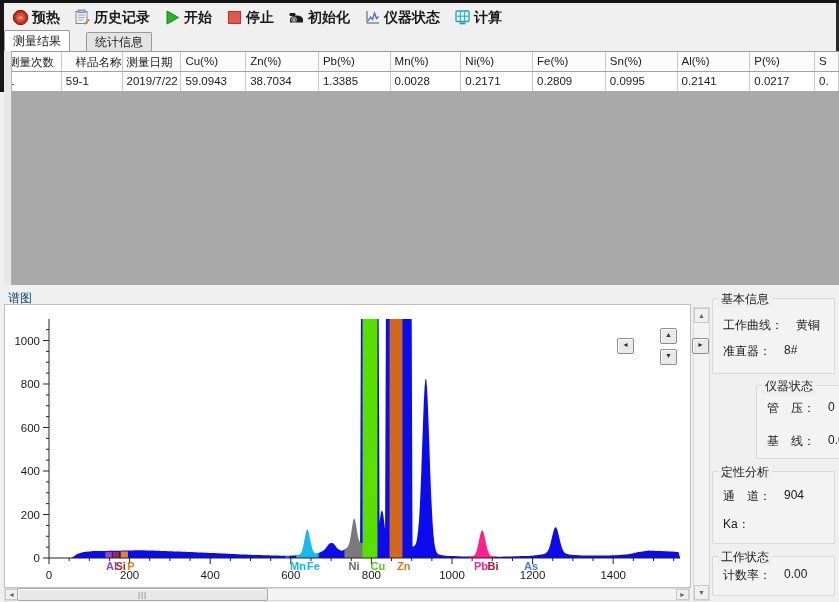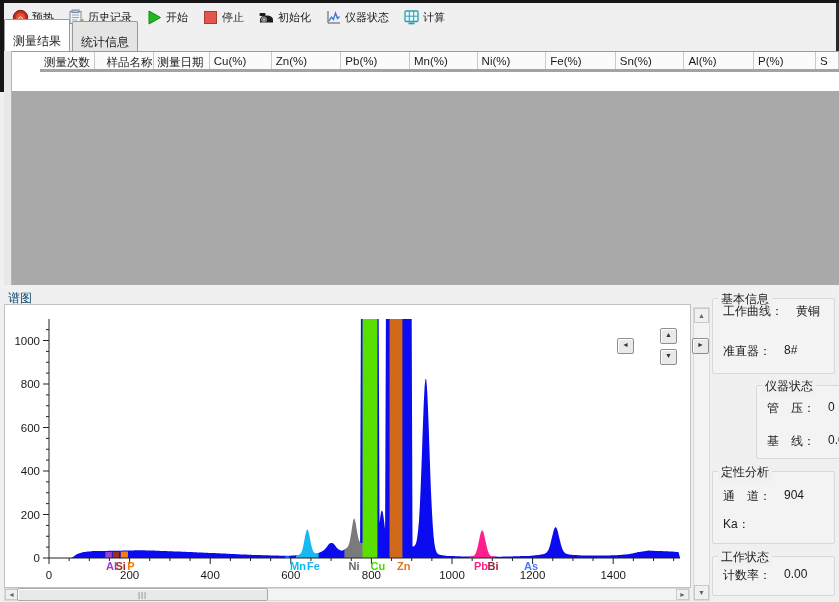--- a/index.html
+++ b/index.html
@@ -6,30 +6,30 @@
   body{width:839px;height:602px;position:relative;background:#f0f0f0;overflow:hidden;
        font-family:"Liberation Sans","DejaVu Sans",sans-serif;font-size:12px;color:#1a1a1a;}
   .abs{position:absolute;}
   
   .frame-top{left:0;top:0;width:839px;height:3px;background:#161616;}
   .frame-left{left:0;top:3px;width:4px;height:89px;background:#161616;}
   .frame-right{left:836px;top:3px;width:3px;height:89px;background:#2a2a2a;}
   
   .toolbar{left:4px;top:3px;width:832px;height:29px;background:#f0f0f0;display:flex;align-items:center;padding-left:3px;box-sizing:border-box;}
   .tbtn{display:flex;align-items:center;gap:3px;padding:2px 6px 2px 4px;margin-right:2px;border:1px solid transparent;border-radius:2px;cursor:default;}
-  .tbtn span.lab{font-size:11px;}
+  .tbtn span.lab{font-size:14px;font-weight:bold;}
   .tbtn svg{display:block;}
   
   .tabbar{left:4px;top:32px;width:832px;height:19px;display:flex;align-items:flex-end;}
-  .tab{padding:13px 8px 2px 8px;border:1px solid #9a9a9a;border-bottom:none;background:#e4e4e4;margin-right:2px;font-size:12px;height:14px;line-height:14px;border-radius:2px 2px 0 0;}
+  .tab{padding:2px 8px 2px 8px;border:1px solid #9a9a9a;border-bottom:none;background:#e4e4e4;margin-right:16px;font-size:12px;height:14px;line-height:14px;border-radius:2px 2px 0 0;}
   .tab.active{background:#ffffff;height:16px;line-height:16px;position:relative;z-index:2;}
   
   .grid{left:4px;top:51px;width:835px;height:40px;background:#ffffff;border-top:1px solid #9a9a9a;overflow:hidden;}
   .grid-head,.grid-row{display:flex;height:20px;box-sizing:border-box;}
-  .grid-head{background:#fbfbfb;border-bottom:3px solid #a3a3a3;margin-left:36px;}
+  .grid-head{background:#fbfbfb;border-bottom:1px solid #a3a3a3;}
   .grid-row{background:#ffffff;border-bottom:1px solid #c9c9c9;}
   .cell{box-sizing:border-box;border-right:1px solid #c9c9c9;padding:3px 0 0 4px;font-size:11.5px;white-space:nowrap;overflow:hidden;}
   .grid-empty{left:4px;top:91px;width:835px;height:194px;background:#a9a9a9;}
   .rowstrip{left:4px;top:51px;width:7px;height:234px;background:#e8e8e8;border-right:1px solid #b5b5b5;z-index:3;}
   
   .chart-label{left:8px;top:290px;font-size:12px;color:#0c4a6e;}
   .chart-panel{left:4px;top:304px;width:687px;height:284px;background:#ffffff;border:1px solid #c0c0c0;box-sizing:border-box;}
   .panbtn{width:15px;height:14px;background:#e9e9e9;border:1px solid #8e8e8e;border-radius:2px;box-shadow:inset 1px 1px 0 #fff;font-size:7px;line-height:12px;text-align:center;color:#333;z-index:5;}
   
   .vsb{left:693px;top:307px;width:17px;height:294px;background:#f3f3f3;border:1px solid #d9d9d9;box-sizing:border-box;}
@@ -135,20 +135,35 @@
       <div class="cell" style="width: 65px;">Cu(%)</div>
       <div class="cell" style="width: 73px;">Zn(%)</div>
       <div class="cell" style="width: 72px;">Pb(%)</div>
       <div class="cell" style="width: 71px;">Mn(%)</div>
       <div class="cell" style="width: 72px;">Ni(%)</div>
       <div class="cell" style="width: 73px;">Fe(%)</div>
       <div class="cell" style="width: 72px;">Sn(%)</div>
       <div class="cell" style="width: 73px;">Al(%)</div>
       <div class="cell" style="width: 65px;">P(%)</div>
       <div class="cell" style="width: 24px;">S</div>
+    </div>
+  <div class="grid-row" id="grid-row">
+      <div class="cell" style="width: 58px;">1</div>
+      <div class="cell" style="width: 61px;">59-1</div>
+      <div class="cell" style="width: 59px;">2019/7/22</div>
+      <div class="cell" style="width: 65px;">59.0943</div>
+      <div class="cell" style="width: 73px;">38.7034</div>
+      <div class="cell" style="width: 72px;">1.3385</div>
+      <div class="cell" style="width: 71px;">0.0028</div>
+      <div class="cell" style="width: 72px;">0.2171</div>
+      <div class="cell" style="width: 73px;">0.2809</div>
+      <div class="cell" style="width: 72px;">0.0995</div>
+      <div class="cell" style="width: 73px;">0.2141</div>
+      <div class="cell" style="width: 65px;">0.0217</div>
+      <div class="cell" style="width: 24px;">0.</div>
     </div>
 </div>
 <div class="abs grid-empty"></div>
 <div class="abs rowstrip"></div>
 
 <div class="abs chart-label">谱图</div>
 <div class="abs chart-panel">
   <svg id="spec" width="685" height="282">
       <path d="M64.15,253L64.2,253.0L65.0,253.0L65.8,253.0L66.6,252.7L67.4,252.2L68.2,251.7L69.0,251.2L69.8,250.7L70.6,250.1L71.4,249.6L72.2,249.1L73.0,248.8L73.8,248.6L74.6,248.3L75.4,248.0L76.2,247.8L77.0,247.5L77.9,247.3L78.7,247.1L79.5,247.0L80.3,246.9L81.1,246.8L81.9,246.7L82.7,246.6L83.5,246.6L84.3,246.5L85.1,246.4L85.9,246.3L86.7,246.2L87.5,246.1L88.3,246.0L89.1,246.0L89.9,246.0L90.7,246.0L91.6,246.0L92.4,246.0L93.2,246.0L94.0,246.0L94.8,246.0L95.6,245.9L96.4,245.9L97.2,245.9L98.0,245.9L98.8,245.9L99.6,245.9L100.4,245.9L101.2,245.9L102.0,245.9L102.8,245.8L103.6,245.8L104.5,245.8L105.3,245.8L106.1,245.8L106.9,245.8L107.7,245.8L108.5,245.8L109.3,245.8L110.1,245.7L110.9,245.7L111.7,245.7L112.5,245.7L113.3,245.7L114.1,245.7L114.9,245.7L115.7,245.7L116.5,245.7L117.3,245.6L118.2,245.6L119.0,245.6L119.8,245.6L120.6,245.6L121.4,245.6L122.2,245.6L123.0,245.5L123.8,245.5L124.6,245.5L125.4,245.5L126.2,245.4L127.0,245.4L127.8,245.4L128.6,245.4L129.4,245.3L130.2,245.3L131.0,245.3L131.9,245.3L132.7,245.2L133.5,245.2L134.3,245.2L135.1,245.2L135.9,245.2L136.7,245.2L137.5,245.3L138.3,245.3L139.1,245.3L139.9,245.3L140.7,245.4L141.5,245.4L142.3,245.4L143.1,245.4L143.9,245.5L144.8,245.5L145.6,245.5L146.4,245.5L147.2,245.6L148.0,245.6L148.8,245.6L149.6,245.6L150.4,245.7L151.2,245.7L152.0,245.7L152.8,245.8L153.6,245.8L154.4,245.8L155.2,245.9L156.0,245.9L156.8,245.9L157.6,246.0L158.5,246.0L159.3,246.0L160.1,246.1L160.9,246.1L161.7,246.1L162.5,246.2L163.3,246.2L164.1,246.2L164.9,246.3L165.7,246.3L166.5,246.3L167.3,246.3L168.1,246.4L168.9,246.4L169.7,246.4L170.5,246.5L171.3,246.5L172.2,246.5L173.0,246.5L173.8,246.6L174.6,246.6L175.4,246.6L176.2,246.7L177.0,246.7L177.8,246.7L178.6,246.8L179.4,246.8L180.2,246.8L181.0,246.8L181.8,246.9L182.6,246.9L183.4,246.9L184.2,247.0L185.1,247.0L185.9,247.0L186.7,247.1L187.5,247.1L188.3,247.2L189.1,247.2L189.9,247.2L190.7,247.3L191.5,247.3L192.3,247.4L193.1,247.4L193.9,247.4L194.7,247.5L195.5,247.5L196.3,247.5L197.1,247.6L197.9,247.6L198.8,247.7L199.6,247.7L200.4,247.7L201.2,247.8L202.0,247.8L202.8,247.8L203.6,247.9L204.4,247.9L205.2,247.9L206.0,248.0L206.8,248.0L207.6,248.0L208.4,248.1L209.2,248.1L210.0,248.1L210.8,248.2L211.6,248.2L212.5,248.2L213.3,248.3L214.1,248.3L214.9,248.3L215.7,248.4L216.5,248.4L217.3,248.4L218.1,248.5L218.9,248.5L219.7,248.6L220.5,248.6L221.3,248.7L222.1,248.7L222.9,248.7L223.7,248.8L224.5,248.8L225.4,248.9L226.2,248.9L227.0,249.0L227.8,249.0L228.6,249.0L229.4,249.1L230.2,249.1L231.0,249.2L231.8,249.2L232.6,249.3L233.4,249.3L234.2,249.3L235.0,249.4L235.8,249.4L236.6,249.4L237.4,249.5L238.2,249.5L239.1,249.5L239.9,249.6L240.7,249.6L241.5,249.6L242.3,249.7L243.1,249.7L243.9,249.7L244.7,249.8L245.5,249.8L246.3,249.8L247.1,249.9L247.9,249.9L248.7,249.9L249.5,250.0L250.3,250.0L251.1,250.0L251.9,250.0L252.8,250.0L253.6,250.1L254.4,250.1L255.2,250.1L256.0,250.1L256.8,250.2L257.6,250.2L258.4,250.2L259.2,250.2L260.0,250.2L260.8,250.3L261.6,250.3L262.4,250.3L263.2,250.3L264.0,250.3L264.8,250.4L265.6,250.4L266.5,250.4L267.3,250.4L268.1,250.5L268.9,250.5L269.7,250.5L270.5,250.5L271.3,250.6L272.1,250.6L272.9,250.6L273.7,250.6L274.5,250.7L275.3,250.7L276.1,250.7L276.9,250.7L277.7,250.8L278.5,250.8L279.4,250.8L280.2,250.8L281.0,250.8L281.8,250.8L282.6,250.7L283.4,250.7L284.2,250.7L285.0,250.7L285.8,250.7L286.6,250.6L287.4,250.6L288.2,250.6L289.0,250.5L289.8,250.4L290.6,250.3L291.4,250.3L292.2,250.2L293.1,250.1L293.9,250.0L294.7,250.0L295.5,249.9L296.3,249.9L297.1,249.8L297.9,249.8L298.7,249.8L299.5,249.7L300.3,249.7L301.1,249.7L301.9,249.6L302.7,249.6L303.5,249.5L304.3,249.5L305.1,249.4L305.9,249.3L306.8,249.2L307.6,249.1L308.4,249.0L309.2,249.0L310.0,248.9L310.8,248.8L311.6,248.7L312.4,248.5L313.2,248.1L314.0,247.8L314.8,247.4L315.6,247.0L316.4,246.7L317.2,246.2L318.0,245.7L318.8,245.2L319.7,244.5L320.5,243.6L321.3,242.6L322.1,241.6L322.9,240.5L323.7,239.3L324.5,238.6L325.3,238.2L326.1,238.0L326.9,238.0L327.7,238.1L328.5,238.7L329.3,239.5L330.1,240.5L330.9,241.6L331.7,242.7L332.5,243.6L333.4,244.2L334.2,244.7L335.0,245.1L335.8,245.4L336.6,245.7L337.4,245.6L338.2,245.2L339.0,244.8L339.8,244.4L340.6,243.9L341.4,243.5L342.2,243.0L343.0,242.6L343.8,242.1L344.6,241.7L345.4,241.3L346.3,240.8L347.1,240.4L347.9,240.1L348.7,239.8L349.5,239.6L350.3,239.3L351.1,239.0L351.9,238.8L352.7,238.6L353.5,238.5L354.3,238.5L355.1,238.4L355.9,14.0L356.7,14.0L357.5,14.0L358.3,14.0L359.1,14.0L360.0,14.0L360.8,14.0L361.6,14.0L362.4,14.0L363.2,14.0L364.0,14.0L364.8,14.0L365.6,14.0L366.4,14.0L367.2,14.0L368.0,14.0L368.8,14.0L369.6,14.0L370.4,14.0L371.2,14.0L372.0,14.0L372.8,14.0L373.7,14.0L374.5,218.0L375.3,211.7L376.1,206.9L376.9,205.2L377.7,206.9L378.5,211.7L379.3,218.0L380.1,224.4L380.9,14.0L381.7,14.0L382.5,14.0L383.3,14.0L384.1,14.0L384.9,14.0L385.7,14.0L386.6,14.0L387.4,14.0L388.2,14.0L389.0,14.0L389.8,14.0L390.6,14.0L391.4,14.0L392.2,14.0L393.0,14.0L393.8,14.0L394.6,14.0L395.4,14.0L396.2,14.0L397.0,14.0L397.8,14.0L398.6,14.0L399.4,14.0L400.3,14.0L401.1,14.0L401.9,14.0L402.7,14.0L403.5,14.0L404.3,14.0L405.1,14.0L405.9,14.0L406.7,14.0L407.5,241.4L408.3,241.4L409.1,241.1L409.9,240.4L410.7,238.9L411.5,236.4L412.3,232.1L413.1,225.3L414.0,215.4L414.8,201.7L415.6,184.3L416.4,163.4L417.2,140.5L418.0,117.7L418.8,97.4L419.6,82.1L420.4,74.0L421.2,74.2L422.0,82.7L422.8,98.4L423.6,119.2L424.4,142.5L425.2,165.8L426.0,187.1L426.9,205.3L427.7,219.5L428.5,230.2L429.3,237.6L430.1,242.5L430.9,245.6L431.7,247.5L432.5,248.6L433.3,249.2L434.1,249.6L434.9,249.8L435.7,250.0L436.5,250.1L437.3,250.3L438.1,250.4L438.9,250.5L439.7,250.6L440.6,250.8L441.4,250.8L442.2,250.9L443.0,250.9L443.8,250.9L444.6,251.0L445.4,251.0L446.2,251.0L447.0,251.0L447.8,251.1L448.6,251.1L449.4,251.1L450.2,251.2L451.0,251.2L451.8,251.2L452.6,251.2L453.4,251.3L454.3,251.3L455.1,251.3L455.9,251.4L456.7,251.4L457.5,251.4L458.3,251.4L459.1,251.5L459.9,251.5L460.7,251.5L461.5,251.5L462.3,251.5L463.1,251.5L463.9,251.5L464.7,251.5L465.5,251.5L466.3,251.5L467.2,251.5L468.0,251.5L468.8,251.5L469.6,251.5L470.4,251.5L471.2,251.5L472.0,251.5L472.8,251.5L473.6,251.5L474.4,251.5L475.2,251.5L476.0,251.5L476.8,251.5L477.6,251.5L478.4,251.5L479.2,251.5L480.0,251.5L480.9,251.5L481.7,251.5L482.5,251.5L483.3,251.6L484.1,251.6L484.9,251.6L485.7,251.6L486.5,251.6L487.3,251.6L488.1,251.6L488.9,251.6L489.7,251.6L490.5,251.6L491.3,251.6L492.1,251.7L492.9,251.7L493.7,251.7L494.6,251.7L495.4,251.7L496.2,251.7L497.0,251.7L497.8,251.6L498.6,251.6L499.4,251.6L500.2,251.6L501.0,251.5L501.8,251.5L502.6,251.5L503.4,251.5L504.2,251.5L505.0,251.4L505.8,251.4L506.6,251.4L507.5,251.4L508.3,251.3L509.1,251.3L509.9,251.3L510.7,251.3L511.5,251.3L512.3,251.2L513.1,251.2L513.9,251.2L514.7,251.2L515.5,251.1L516.3,251.1L517.1,251.1L517.9,251.1L518.7,251.0L519.5,251.0L520.3,251.0L521.2,251.0L522.0,250.9L522.8,250.9L523.6,250.9L524.4,250.9L525.2,250.8L526.0,250.8L526.8,250.7L527.6,250.6L528.4,250.5L529.2,250.4L530.0,250.3L530.8,250.3L531.6,250.2L532.4,250.1L533.2,250.0L534.0,249.9L534.9,249.8L535.7,249.6L536.5,249.5L537.3,249.3L538.1,249.2L538.9,249.0L539.7,248.7L540.5,248.3L541.3,247.8L542.1,247.0L542.9,245.8L543.7,244.2L544.5,242.0L545.3,239.2L546.1,236.0L546.9,232.5L547.8,228.9L548.6,225.8L549.4,223.5L550.2,222.3L551.0,222.3L551.8,223.5L552.6,225.8L553.4,228.9L554.2,232.4L555.0,235.8L555.8,239.0L556.6,241.8L557.4,244.1L558.2,245.8L559.0,247.0L559.8,247.8L560.6,248.4L561.5,248.8L562.3,249.0L563.1,249.2L563.9,249.4L564.7,249.5L565.5,249.7L566.3,249.8L567.1,249.8L567.9,249.9L568.7,249.9L569.5,250.0L570.3,250.0L571.1,250.1L571.9,250.1L572.7,250.2L573.5,250.2L574.3,250.3L575.2,250.3L576.0,250.4L576.8,250.4L577.6,250.5L578.4,250.5L579.2,250.6L580.0,250.6L580.8,250.6L581.6,250.6L582.4,250.6L583.2,250.6L584.0,250.6L584.8,250.6L585.6,250.6L586.4,250.6L587.2,250.6L588.1,250.6L588.9,250.6L589.7,250.6L590.5,250.6L591.3,250.6L592.1,250.6L592.9,250.6L593.7,250.6L594.5,250.6L595.3,250.6L596.1,250.6L596.9,250.6L597.7,250.6L598.5,250.5L599.3,250.5L600.1,250.5L600.9,250.5L601.8,250.5L602.6,250.4L603.4,250.4L604.2,250.4L605.0,250.4L605.8,250.3L606.6,250.3L607.4,250.3L608.2,250.3L609.0,250.3L609.8,250.2L610.6,250.2L611.4,250.2L612.2,250.2L613.0,250.1L613.8,250.0L614.6,250.0L615.5,249.9L616.3,249.8L617.1,249.7L617.9,249.7L618.7,249.6L619.5,249.5L620.3,249.4L621.1,249.4L621.9,249.3L622.7,249.2L623.5,249.2L624.3,249.1L625.1,248.9L625.9,248.7L626.7,248.6L627.5,248.4L628.4,248.2L629.2,248.0L630.0,247.8L630.8,247.7L631.6,247.5L632.4,247.3L633.2,247.1L634.0,247.0L634.8,246.9L635.6,246.8L636.4,246.7L637.2,246.5L638.0,246.4L638.8,246.3L639.6,246.2L640.4,246.1L641.2,246.0L642.1,245.8L642.9,245.7L643.7,245.6L644.5,245.6L645.3,245.7L646.1,245.7L646.9,245.7L647.7,245.8L648.5,245.8L649.3,245.8L650.1,245.9L650.9,245.9L651.7,245.9L652.5,246.0L653.3,246.0L654.1,246.0L654.9,246.1L655.8,246.1L656.6,246.1L657.4,246.1L658.2,246.2L659.0,246.2L659.8,246.2L660.6,246.3L661.4,246.3L662.2,246.3L663.0,246.3L663.8,246.4L664.6,246.4L665.4,246.4L666.2,246.5L667.0,246.5L667.8,246.6L668.7,246.7L669.5,246.7L670.3,246.8L671.1,246.9L671.9,247.0L672.7,247.1L673.5,247.1L674.3,250.1L675.1,253.0L675.0980000000001,253Z" fill="#0b0bf0"></path>
       <path d="M291.039,253L291.0,250.3L291.4,250.2L291.8,250.2L292.2,250.1L292.7,250.1L293.1,250.0L293.5,249.9L293.9,249.8L294.3,249.6L294.7,249.3L295.1,249.0L295.5,248.6L295.9,248.1L296.3,247.4L296.7,246.5L297.1,245.4L297.5,244.1L297.9,242.5L298.3,240.8L298.7,238.8L299.1,236.7L299.5,234.6L299.9,232.4L300.3,230.3L300.7,228.4L301.1,226.8L301.5,225.6L301.9,224.9L302.3,224.6L302.7,224.8L303.1,225.5L303.5,226.7L303.9,228.3L304.3,230.1L304.7,232.1L305.1,234.2L305.5,236.3L305.9,238.4L306.4,240.2L306.8,241.9L307.2,243.4L307.6,244.7L308.0,245.7L308.4,246.5L308.8,247.2L309.2,247.6L309.6,248.0L310.0,248.2L310.4,248.4L310.8,248.5L311.2,248.6L311.6,248.6L312.0,248.6L312.4,248.4L312.8,248.3L313.2,248.1L313.6,248.0L313.607,253Z" fill="#18b8f0"></path>
@@ -256,21 +271,21 @@
 
 <div class="abs hsb">
   <div class="sbtn" style="position:absolute;left:0;top:0;width:13px;height:11px;line-height:10px;"><span>◄</span></div>
   <div class="sbtn" style="position:absolute;right:0;top:0;width:13px;height:11px;line-height:10px;"><span>►</span></div>
 </div>
 <div class="abs hthumb"><span>|||</span></div>
 
 <div id="infopanel">
     <div class="group" style="top: 298px; height: 76px;">
       <div class="group-title">基本信息</div>
-      <div class="item" style="top: 4px;"><span class="lbl">工作曲线：</span><span class="val">黄铜</span></div>
+      <div class="item" style="top: 18px;"><span class="lbl">工作曲线：</span><span class="val">黄铜</span></div>
       <div class="item" style="top: 44px;"><span class="lbl">准直器：</span><span class="val">8#</span></div>
     </div>
     <div class="group" style="top: 385px; height: 74px; margin-left: 44px;">
       <div class="group-title">仪器状态</div>
       <div class="item" style="top: 14px;"><span class="lbl">管　压：</span><span class="val">0 Kv</span></div>
       <div class="item" style="top: 47px;"><span class="lbl">基　线：</span><span class="val">0.00</span></div>
     </div>
     <div class="group" style="top: 471px; height: 73px;">
       <div class="group-title">定性分析</div>
       <div class="item" style="top: 16px;"><span class="lbl">通　道：</span><span class="val">904</span></div>

